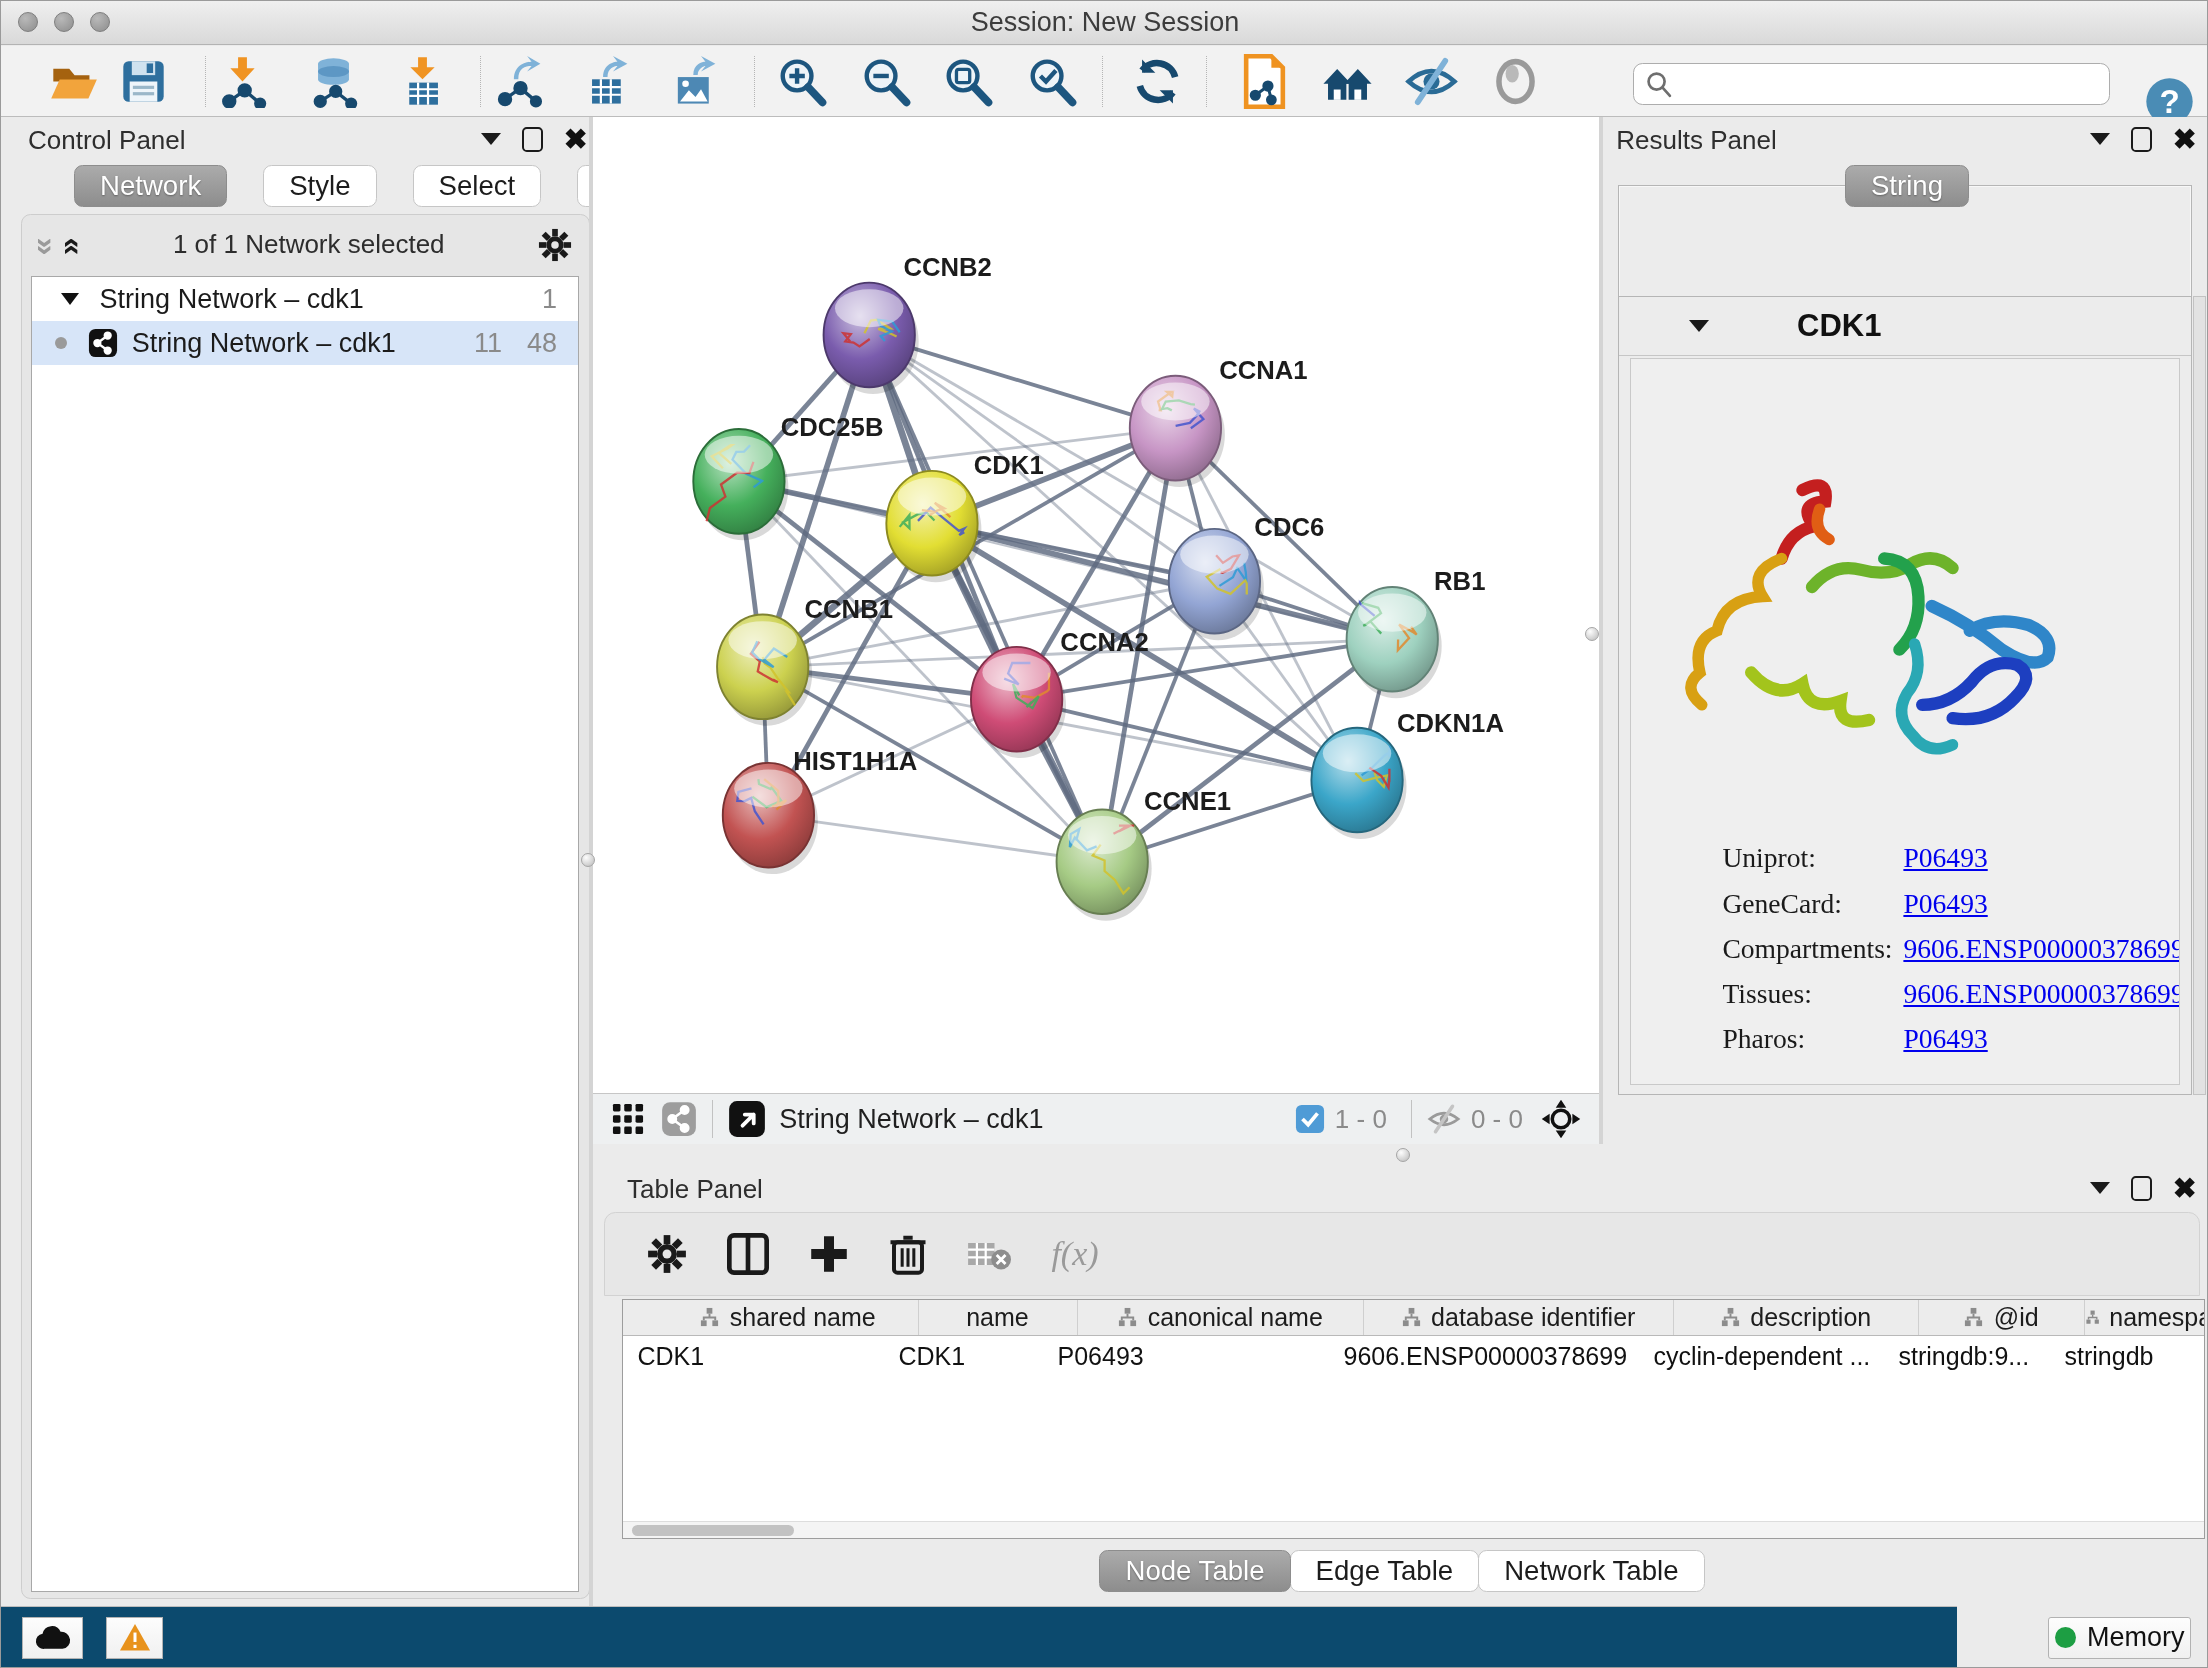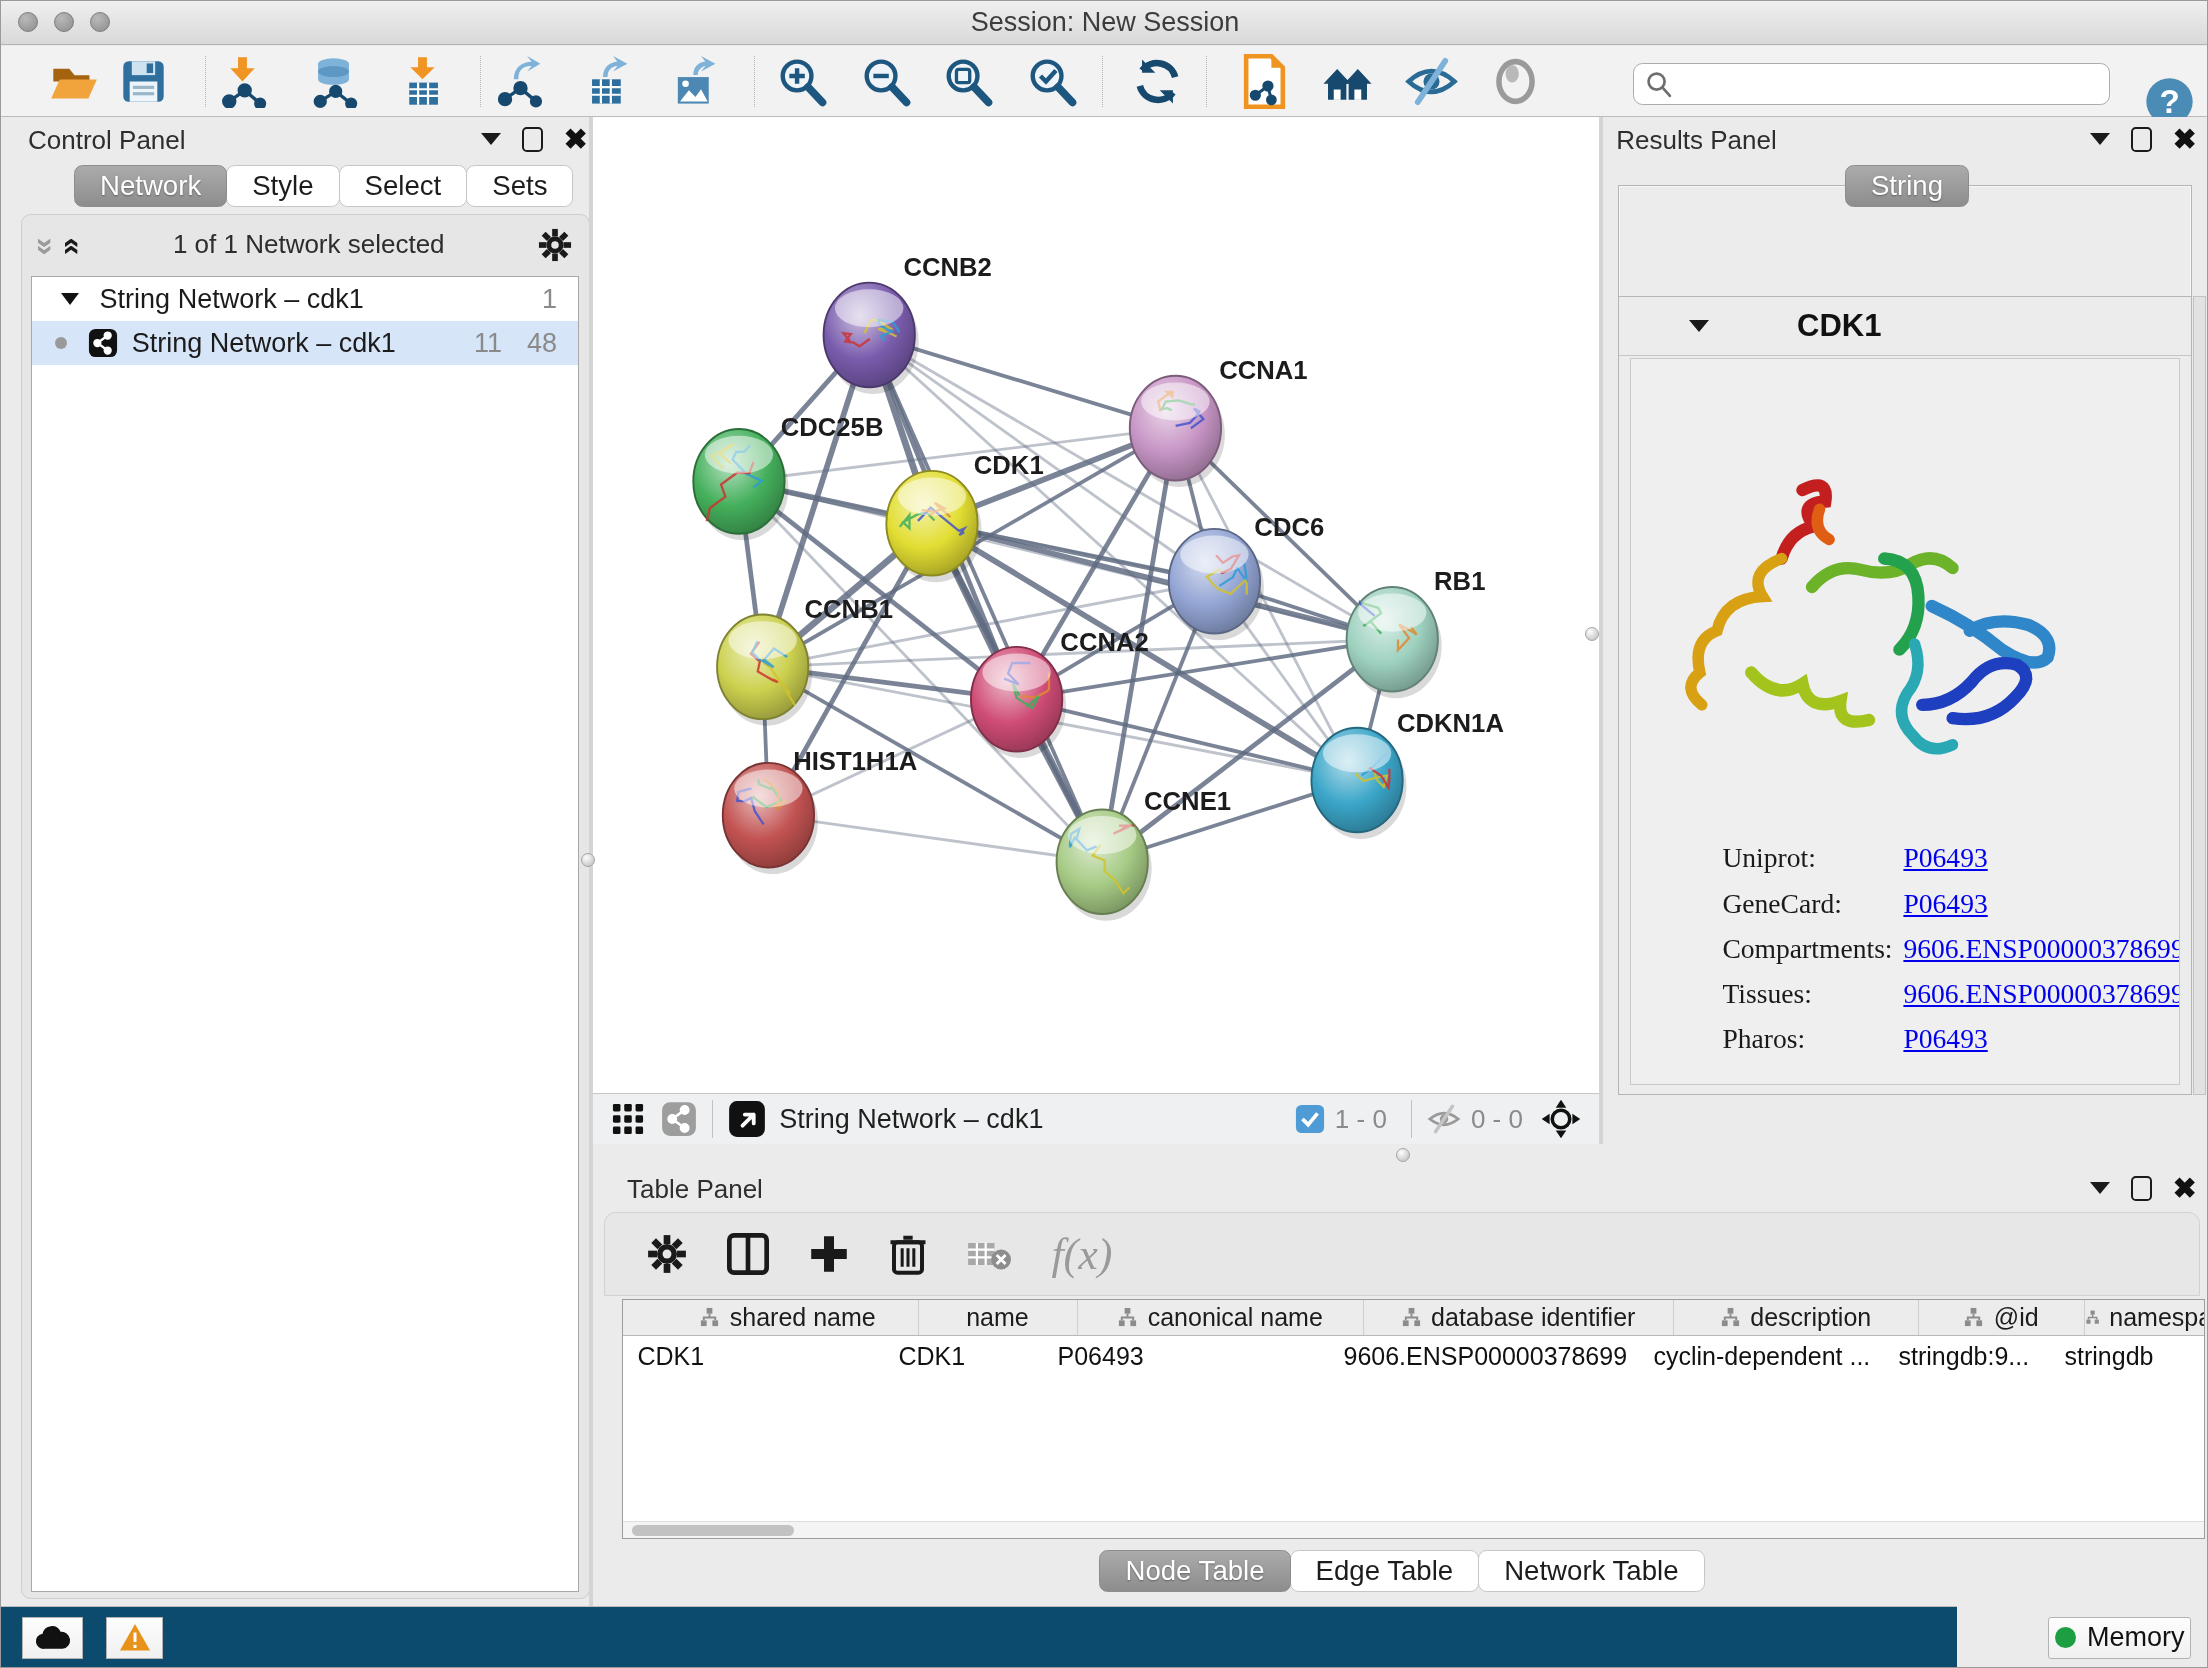--- a/index.html
+++ b/index.html
@@ -34,21 +34,21 @@
   .ph-controls { position:absolute; right:13.3px; top:9.5px; display:flex; align-items:center; gap:21px; }
   .tri-down { width:0; height:0; border-left:10.5px solid transparent; border-right:10.5px solid transparent;
     border-top:12.4px solid #1a1a1a; }
   .float-sq { width:21px; height:25px; border:2.9px solid #1a1a1a; border-radius:4.8px; background:transparent; }
   .close-x { font-size:28.5px; font-weight:bold; color:#111; line-height:25px; }
   .icon-btn { background:none; border:none; display:flex; align-items:center; }
 
   
   .control-panel { position:absolute; left:12px; top:116px; width:588px; height:1489px; background:#ebebeb; }
   .control-panel .panel-header { padding-left:15px; }
-  .cp-tabs { position:absolute; left:61px; top:48px; display:flex; }
+  .cp-tabs { position:absolute; left:61px; top:48px; display:flex;gap:37px; }
   .tab { height:42px; padding:0 25px; background:#fff; border:1px solid #c6c6c6; border-radius:8.6px;
     margin-right:-1px; font-size:27.6px; color:#1c1c1c; display:flex; align-items:center; position:relative; }
   .tab.active { background:linear-gradient(#ababab,#8d8d8d); color:#fff; border-color:#8d8d8d;
     text-shadow:0 1px 1.9px rgba(0,0,0,.35); z-index:2; }
   .cp-body { position:absolute; left:7.6px; top:97px; width:569px; height:1385px;
     background:#e6e6e6; border:1px solid #cdcdcd; border-radius:9.5px; }
   .cp-controls { position:relative; height:59px; display:flex; align-items:center; padding:0 17px; }
   .chev { font-size:32px; font-weight:bold; letter-spacing:-3.8px; display:inline-block; transform:rotate(90deg); }
   .chev.down { color:#9a9a9a; } .chev.up { color:#1a1a1a; margin-left:13.3px; }
   .cp-status { flex:1; text-align:center; font-size:26px; color:#2d2d2d; }
@@ -123,21 +123,21 @@
 
   
   .statusbar { position:absolute; left:0; top:1605px; width:1956px; height:63px; background:#0c4a6e;
     border-top:1px solid #bdbdbd; }
   .sb-btn { position:absolute; top:9.5px; height:42px; background:linear-gradient(#fdfdfd,#f0f0f0);
     border:1.9px solid #b2b2b2; display:flex; align-items:center; justify-content:center; }
   .sb-cloud { left:21px; width:61px; } .sb-warn { left:105px; width:57px; }
   .sb-mem { left:2047px; width:143px; gap:11.4px; font-size:27px; color:#111; border-radius:2.9px; }
   .mem-dot { width:21px; height:21px; border-radius:50%; background:#1d9e43; }
 
-  .fx { font-family:"Liberation Serif", serif; font-style:italic; font-size:44px; color:#9a9a9a; }
+  .fx { font-family:"Liberation Serif", serif; font-style:italic; font-size:34px; color:#9a9a9a; }
   text.nodelabel { font-family:"Liberation Sans", sans-serif; font-size:27px; font-weight:600; fill:#1c1c1c; }
 </style>
 </head>
 <body>
 
 <div class="app">
 
   <div class="titlebar">
     <div class="lights">
       <span class="light"></span>

